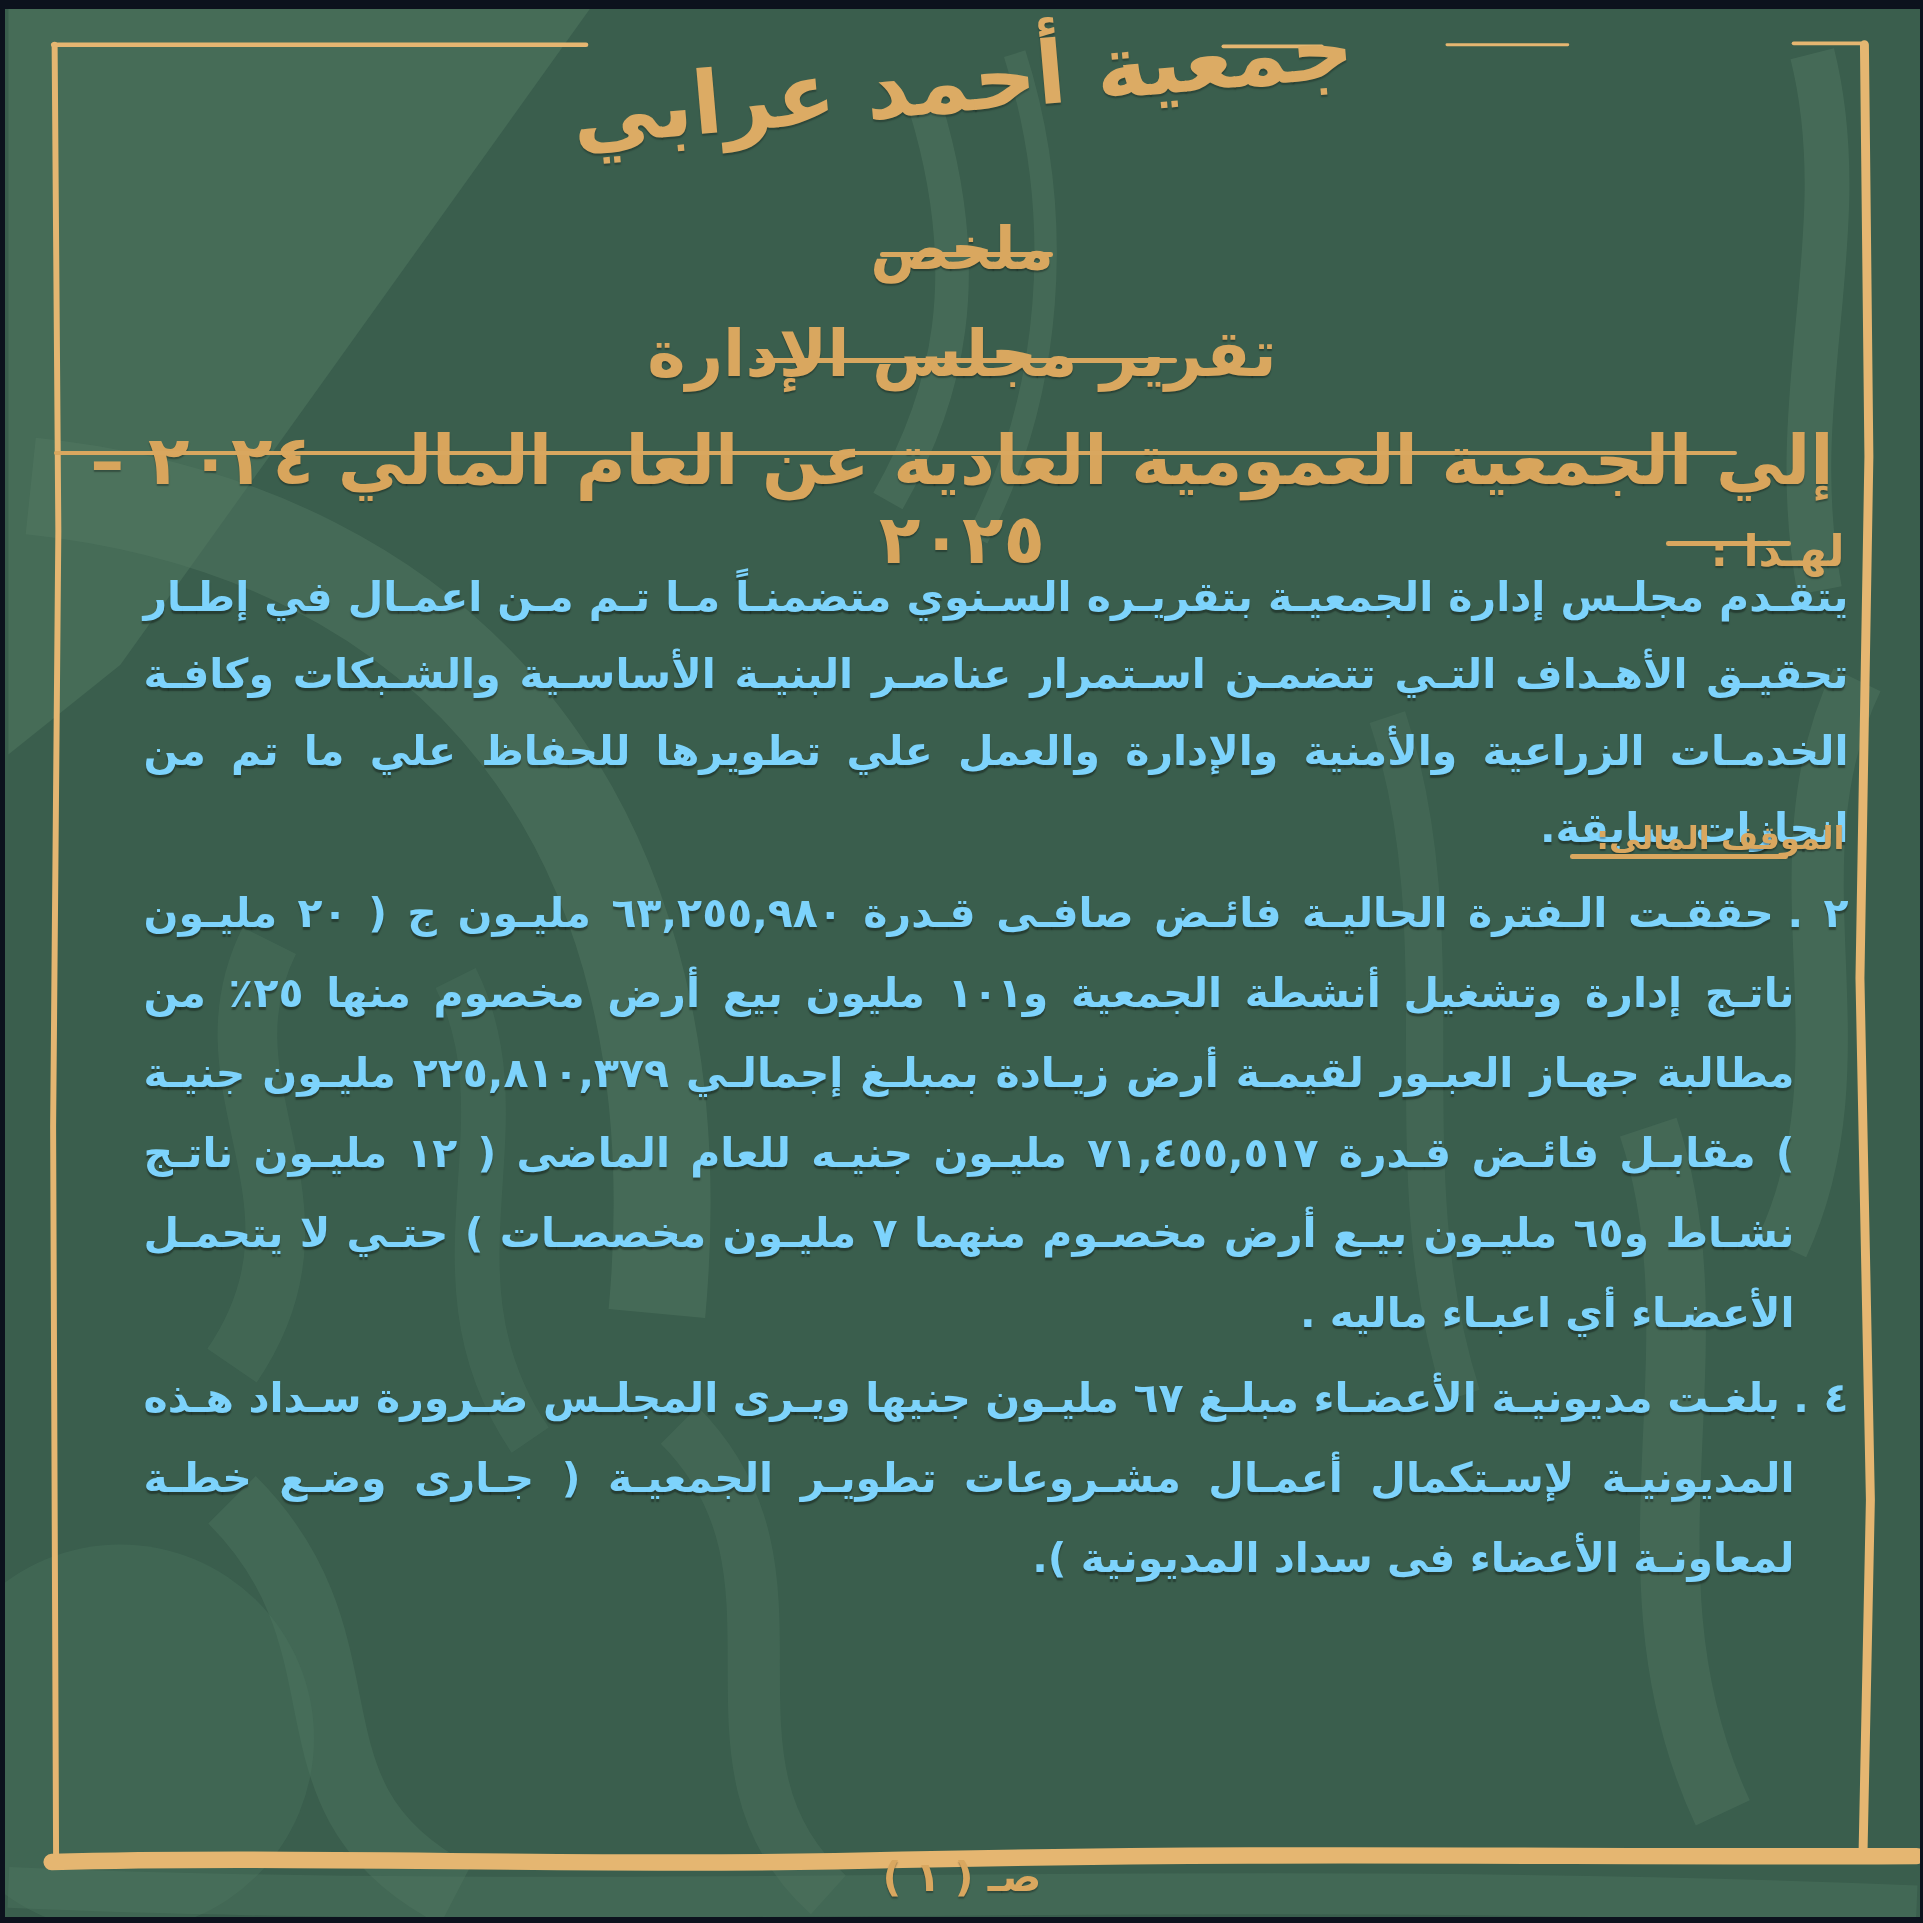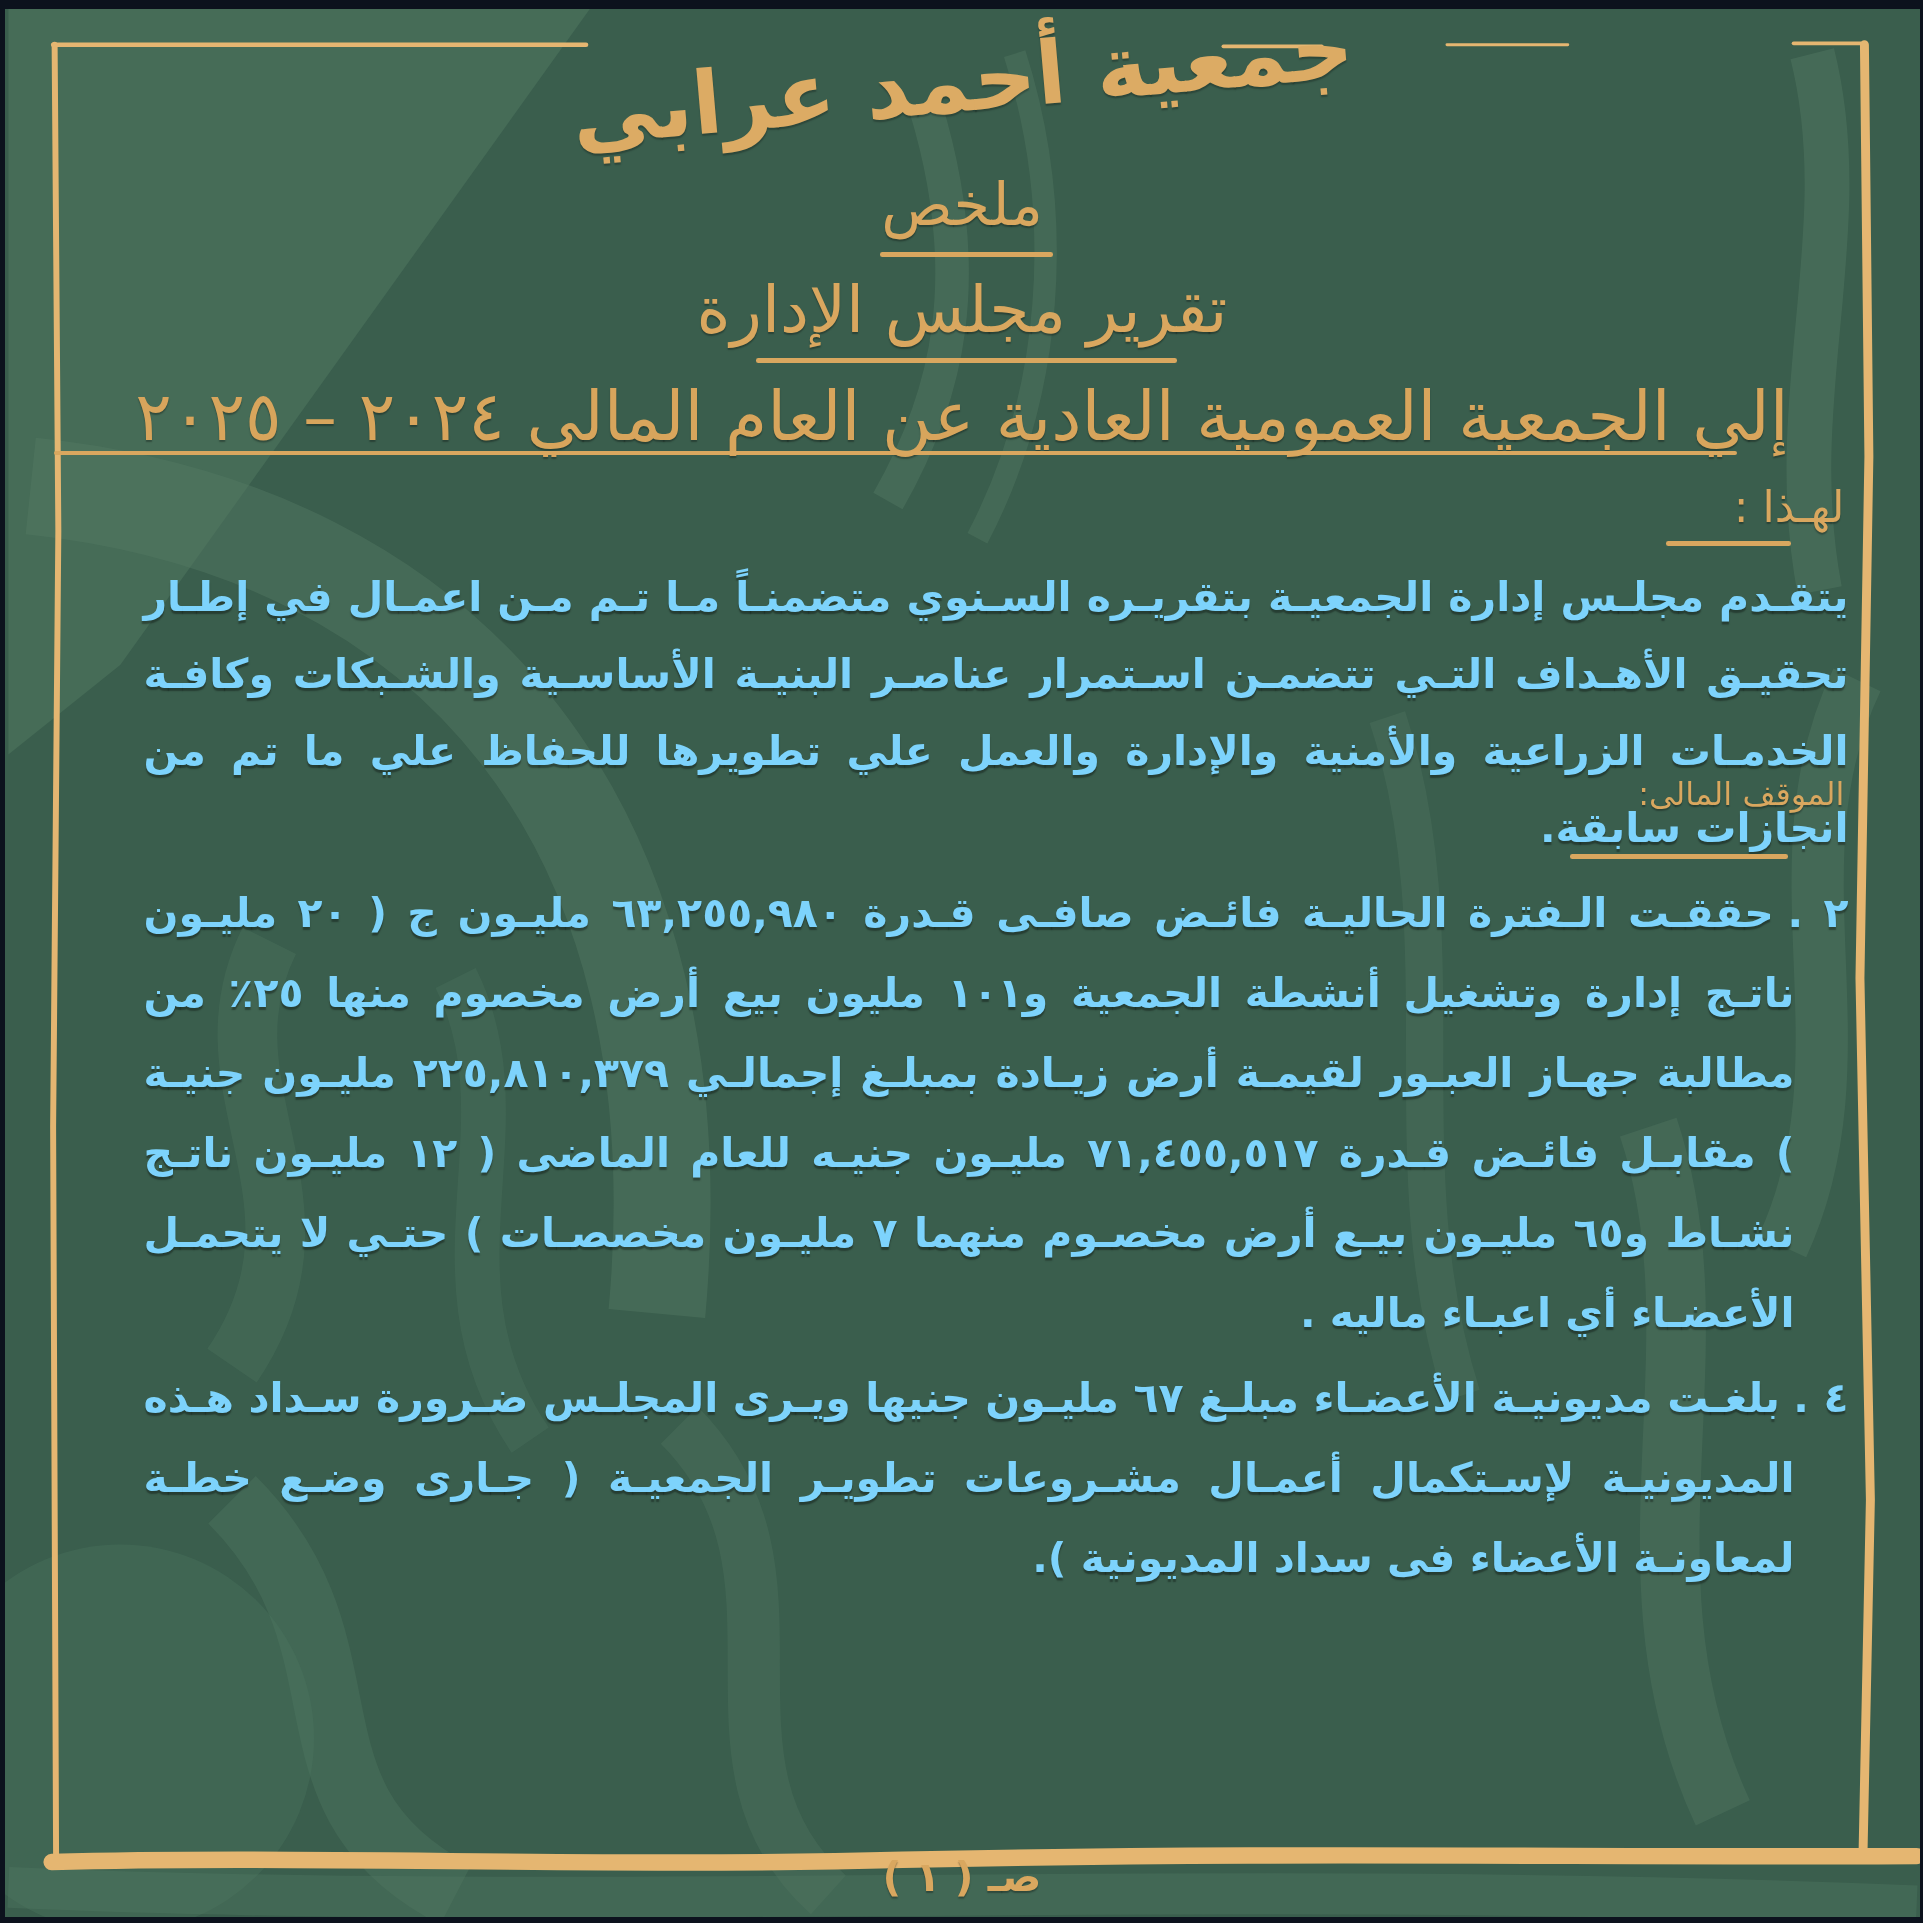--- a/index.html
+++ b/index.html
@@ -9,21 +9,21 @@
     font-family:"DejaVu Sans",sans-serif;
     position:relative;overflow:hidden;
   }
   .page{
     position:absolute;top:9px;left:4.5px;right:4.5px;bottom:6.8px;
     background:#3a5e4d;overflow:hidden;
   }
   svg.layer{position:absolute;top:0;left:0;width:100%;height:100%;}
   .content{position:absolute;top:0;left:0;width:100%;height:100%;direction:rtl;}
   .abs{position:absolute;}
-  .goldtxt{color:#d9a75f;font-weight:normal;text-shadow:0 2.3px 1.5px rgba(0,0,0,.30);}
+  .goldtxt{color:#d9a75f;font-weight:bold;text-shadow:0 2.3px 1.5px rgba(0,0,0,.30);margin-top:44px;}
   .whitetxt{color:#7dd3fc;font-weight:bold;text-shadow:0 3px 1.5px rgba(0,0,0,.35);}
   .center{width:100%;text-align:center;}
   .gbar{position:absolute;background:#d9a75f;border-radius:2.3px;}
 
   .logo{top:21px;font-size:87px;color:#dcab64;font-weight:bold;
         transform:rotate(-5deg);letter-spacing:-1.5px;text-shadow:0 2.3px 1.5px rgba(0,0,0,.25);}
   .t-summary{top:161px;font-size:59px;}
   .u-summary{top:243px;left:875px;width:173px;height:5.3px;}
   .t-report{top:263px;font-size:65px;}
   .u-report{top:349px;left:751px;width:421px;height:5.3px;}

